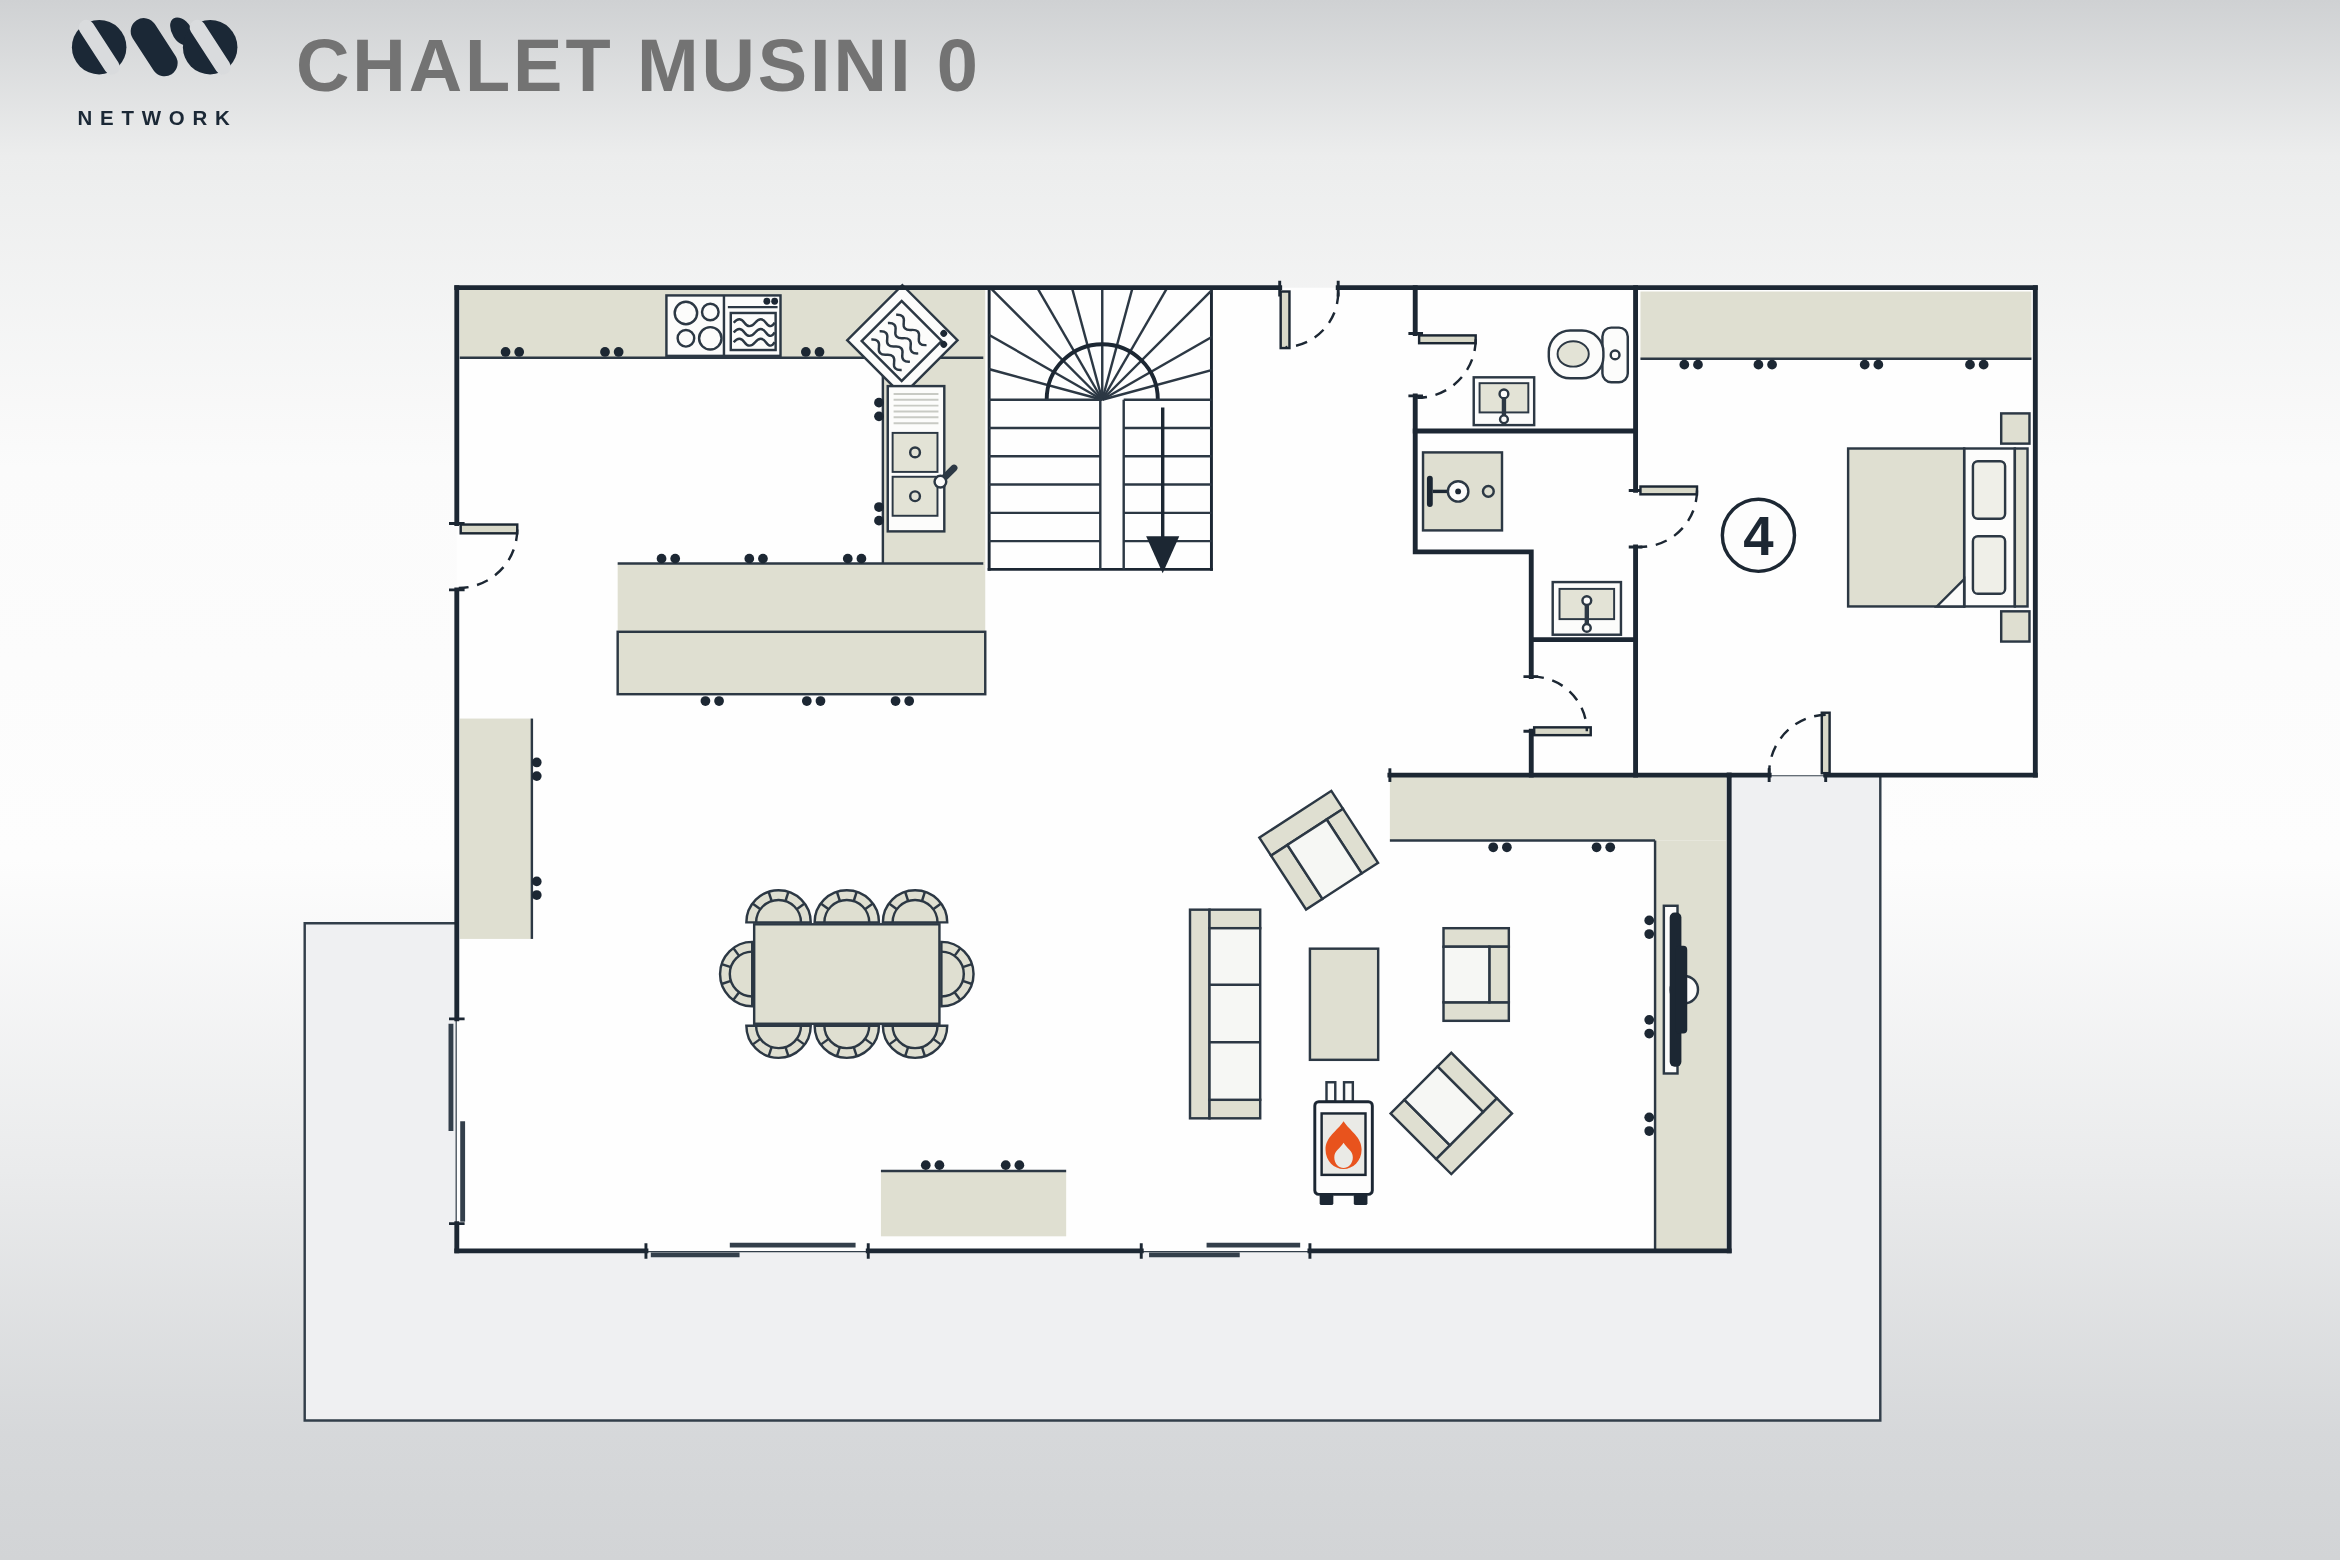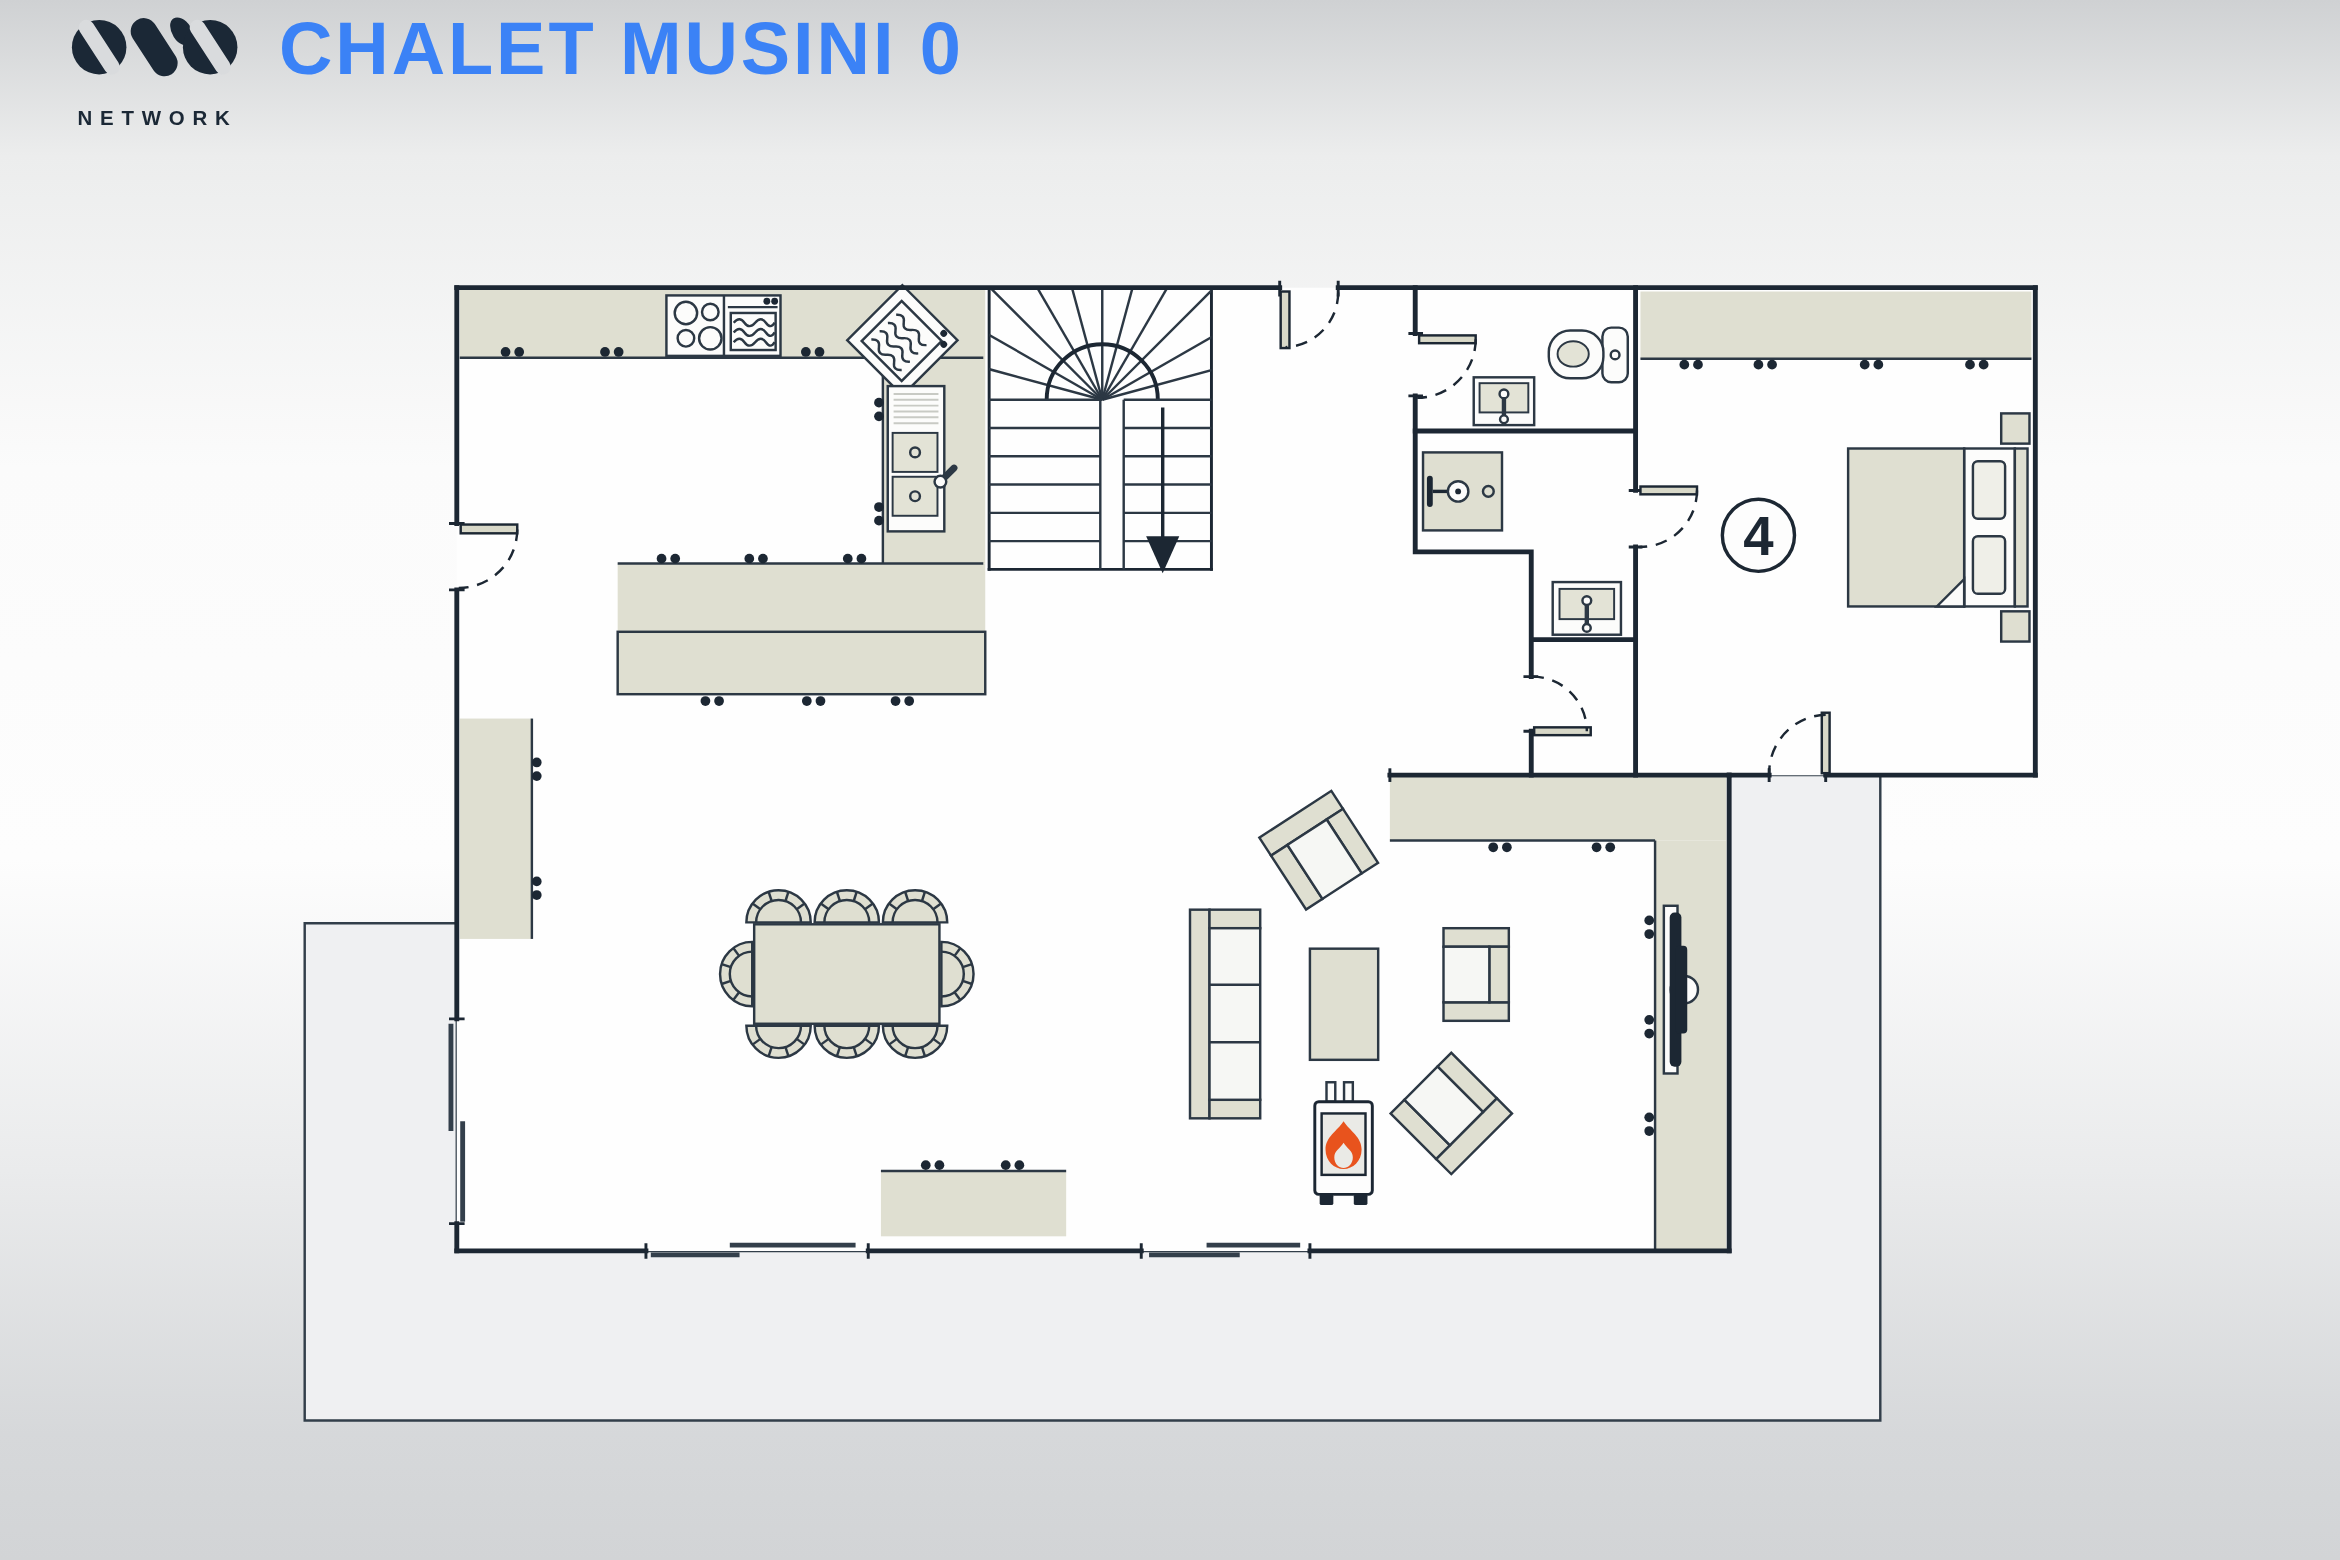--- a/index.html
+++ b/index.html
@@ -4,22 +4,22 @@
 <style>
   html,body{margin:0;padding:0;}
   body{
     width:2341px;height:1560px;overflow:hidden;
     font-family:"Liberation Sans", sans-serif;
     background:linear-gradient(180deg,#cfd1d3 0%,#eceded 10%,#fbfbfb 30%,#fdfdfd 55%,#eaebec 75%,#d6d8da 92%,#d2d4d6 100%);
   }
   #stage{position:relative;width:2341px;height:1560px;}
   #logo{position:absolute;left:68px;top:7.8px;}
   #page-title{
-    position:absolute;left:279px;top:5.9px;margin:0;
-    font-size:74px;font-weight:bold;letter-spacing:2.9px;color:#3b82f6;
+    position:absolute;left:279px;top:5.9px;margin:17px;
+    font-size:74px;font-weight:bold;letter-spacing:2.9px;color:#737373;
   }
   #plan{position:absolute;left:0;top:0;}
   
   .w   {stroke:var(--wall);stroke-width:5;fill:none;stroke-linecap:square;}
   .w3  {stroke:var(--wall);stroke-width:3;fill:none;stroke-linecap:square;}
   .ol  {stroke:var(--outline);stroke-width:2.5;fill:none;}
   .furn{fill:var(--furniture);}
   .furnol{fill:var(--furniture);stroke:var(--outline);stroke-width:2.5;}
   .whiteol{fill:#fcfcfb;stroke:var(--outline);stroke-width:2.5;}
   .seat{fill:var(--seat);stroke:var(--outline);stroke-width:2.5;}

